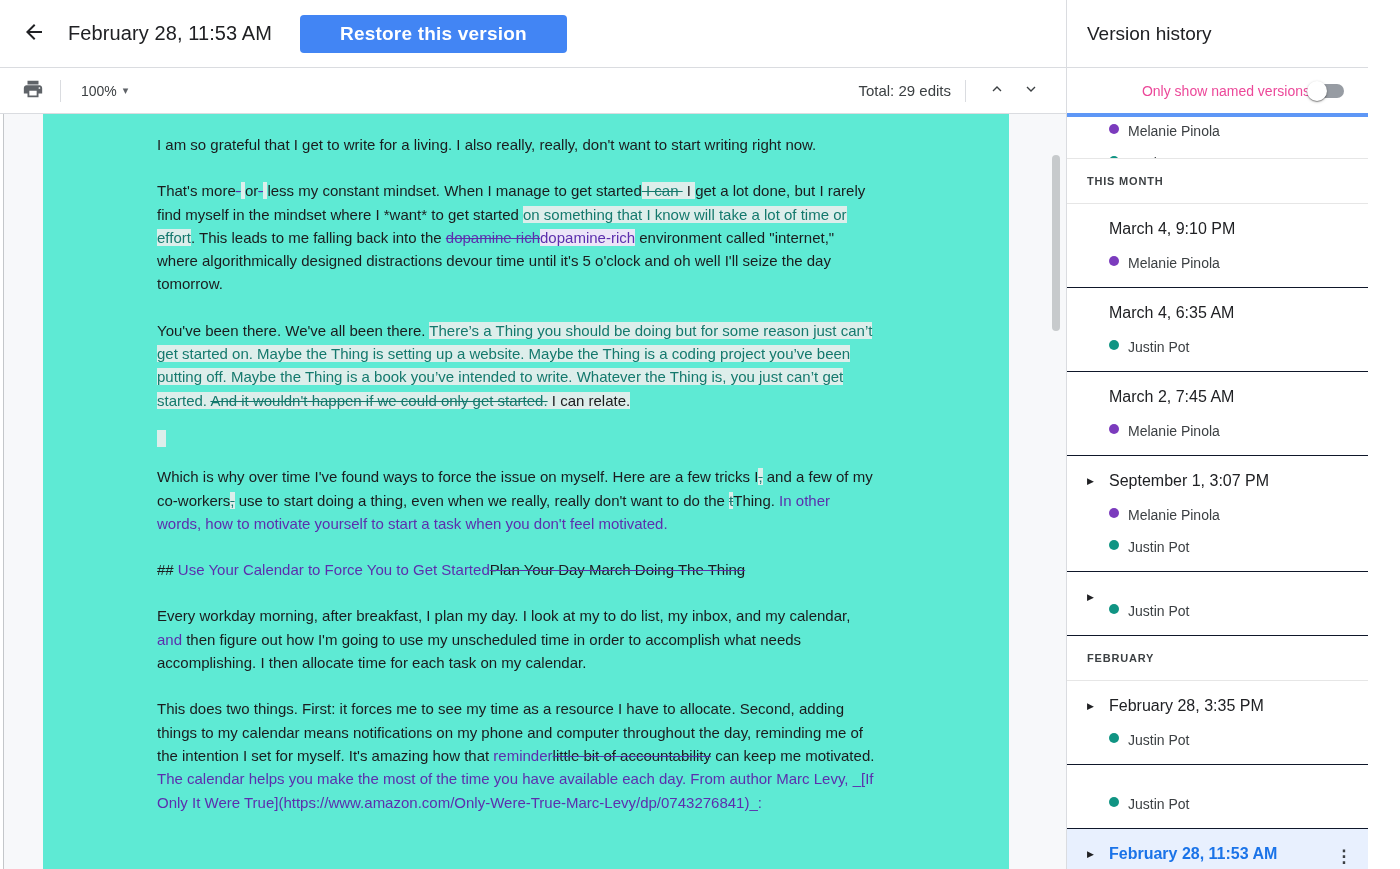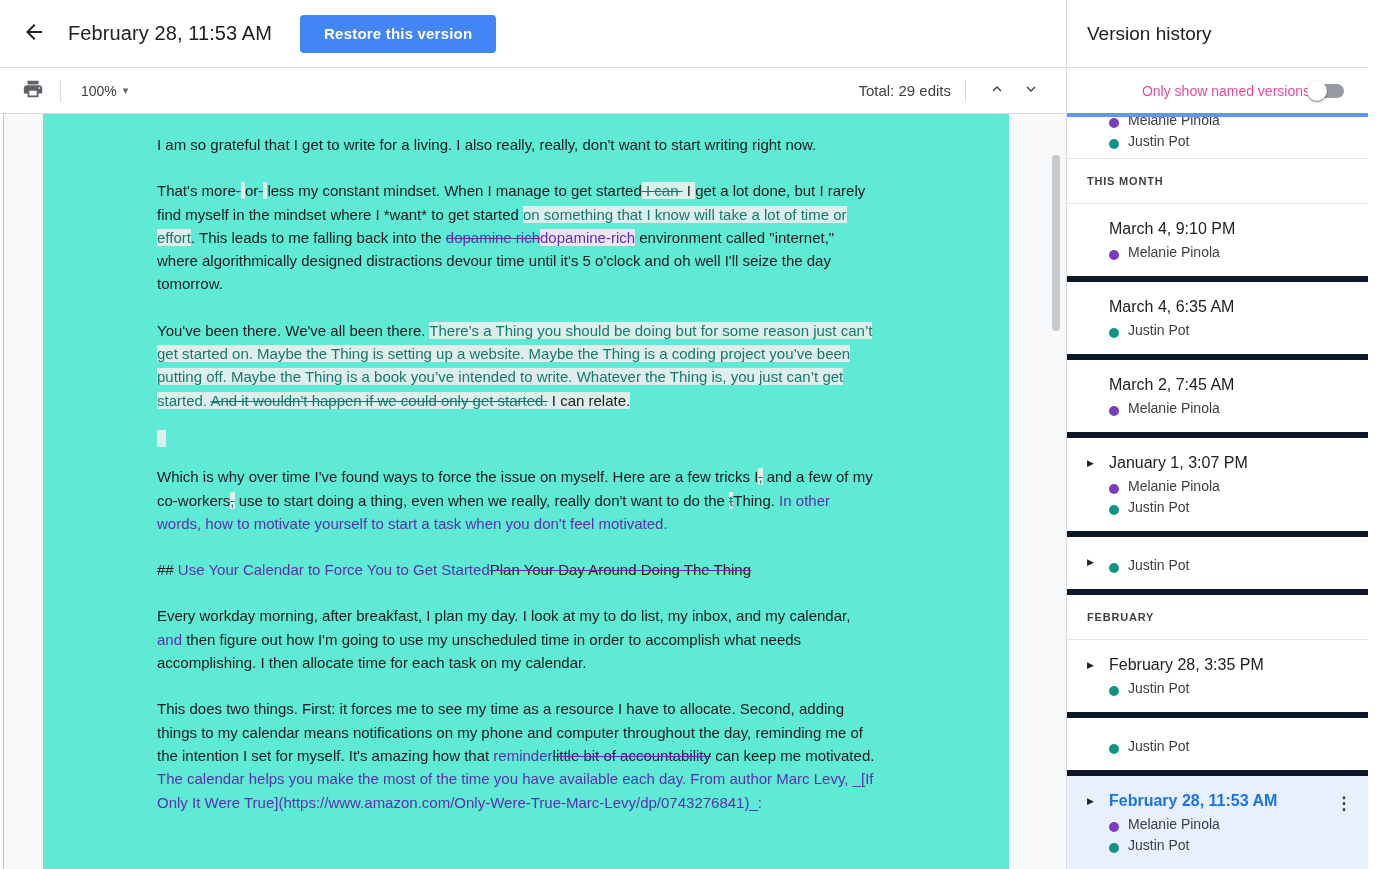--- a/index.html
+++ b/index.html
@@ -7,21 +7,21 @@
   body { font-family:"Liberation Sans", sans-serif; background:#fff; color:#202124; }
 
   .app { display:flex; width:1400px; height:869px; }
   .left-col { width:1066px; display:flex; flex-direction:column; }
   .right-col { width:302px; border-left:1px solid #dadce0; display:flex; flex-direction:column; background:#fff; }
 
   
   .doc-header { height:68px; border-bottom:1px solid #dadce0; display:flex; align-items:center; padding-left:14px; background:#fff; flex:none; }
   .back-btn { width:40px; height:40px; border:none; background:transparent; display:flex; align-items:center; justify-content:center; cursor:pointer; border-radius:50%; }
   .header-title { font-size:20px; color:#202124; margin-left:14px; letter-spacing:.1px; }
-  .restore-btn { margin-left:28px; height:38px; padding:0 24px; background:var(--accent-blue); color:#fff; font-family:"Liberation Sans",sans-serif; font-size:15px; font-weight:bold; border:none; border-radius:4px; cursor:pointer; letter-spacing:.2px; }
+  .restore-btn { margin-left:28px; height:38px; padding:0 40px; background:var(--accent-blue); color:#fff; font-family:"Liberation Sans",sans-serif; font-size:19px; font-weight:bold; border:none; border-radius:4px; cursor:pointer; letter-spacing:.2px; }
 
   
   .doc-toolbar { height:46px; border-bottom:1px solid #dadce0; display:flex; align-items:center; padding:0 18px 0 20px; background:#fff; flex:none; }
   .tool-print { width:26px; height:26px; border:none; background:transparent; display:flex; align-items:center; justify-content:center; cursor:pointer; }
   .v-divider { width:1px; height:22px; background:#dadce0; margin:0 14px; }
   .zoom-ctl { display:flex; align-items:center; gap:6px; border:none; background:transparent; font-family:"Liberation Sans",sans-serif; font-size:14px; color:#3c4043; cursor:pointer; padding:4px 6px; }
   .zoom-caret { font-size:11px; color:#5f6368; }
   .toolbar-right { margin-left:auto; display:flex; align-items:center; }
   .total-edits { font-size:15px; color:#3c4043; }
   .chev-btn { width:34px; height:30px; border:none; background:transparent; display:flex; align-items:center; justify-content:center; cursor:pointer; }
@@ -53,27 +53,27 @@
   .toggle { position:relative; width:34px; height:14px; border-radius:7px; background:#979ca3; cursor:pointer; flex:none; margin-right:2px; }
   .toggle-knob { position:absolute; left:-3px; top:-3px; width:20px; height:20px; border-radius:50%; background:#fff; box-shadow:0 1px 1px rgba(0,0,0,.35), 0 1px 3px rgba(0,0,0,.25); }
   .blue-line { height:4px; background:var(--blue-line); flex:none; }
 
   .vh-list { flex:1; overflow:hidden; }
   .vh-partial { height:42px; overflow:hidden; border-bottom:1px solid #e6e6e6; }
   .vh-partial-inner { margin-top:-10px; padding-left:42px; }
   .vh-section { height:45px; display:flex; align-items:center; padding-left:20px; border-bottom:1px solid #e6e6e6; }
   .vh-section-label { font-size:11px; font-weight:bold; color:#3c4043; letter-spacing:.8px; }
 
-  .vh-item { display:flex; padding:15px 12px 16px 0; border-bottom:6px solid #0f172a; cursor:pointer; }
+  .vh-item { display:flex; padding:15px 12px 16px 0; border-bottom:1px solid #0f172a; cursor:pointer; }
   .vh-item.selected { background:var(--selected-bg); }
   .vh-arrow { width:22px; margin-left:20px; flex:none; font-size:9px; color:#202124; padding-top:5px; cursor:pointer; }
   .vh-body { flex:1; }
   .vh-date { font-size:16px; color:#202124; line-height:20px; }
   .vh-item.selected .vh-date { color:var(--selected-blue); font-weight:bold; }
-  .author-row { display:flex; align-items:flex-end; margin-top:6px; line-height:15px; }
+  .author-row { display:flex; align-items:flex-start; margin-top:17px; line-height:15px; }
   .author-dot { width:10px; height:10px; border-radius:50%; flex:none; margin-right:9px; }
   .author-name { font-size:14px; color:#3c4043; }
   .vh-dots { width:24px; flex:none; font-size:17px; color:#3c4043; text-align:center; padding-top:2px; cursor:pointer; font-weight:bold; }
 </style>
 </head>
 <body>
 
 <div class="app">
 
   <div class="left-col">
@@ -124,21 +124,21 @@
     </div>
 
     <div class="doc-canvas">
       <div class="left-rail"></div>
       <div class="page">
           <p class="doc-para"><span class="run-default">I am so grateful that I get to write for a living. I also really, really, don't want to start writing right now.</span></p>
           <p class="doc-para"><span class="run-default">That's more</span><span class="run-purpleStrike">-</span><span class="run-hl">&nbsp;</span><span class="run-default">or</span><span class="run-purpleStrike">-</span><span class="run-hl">&nbsp;</span><span class="run-default">less my constant mindset. When I manage to get started</span><span class="run-tealStrike"> I can </span><span class="run-hl">&nbsp;I&nbsp;</span><span class="run-default">get a lot done, but I rarely find myself in the mindset where I *want* to get started </span><span class="run-teal">on something that I know will take a lot of time or effort</span><span class="run-default">. This leads to me falling back into the </span><span class="run-purpleStrike">dopamine rich</span><span class="run-purpleHl">dopamine-rich</span><span class="run-default"> environment called "internet," where algorithmically designed distractions devour time until it's 5 o'clock and oh well I'll seize the day tomorrow.</span></p>
           <p class="doc-para tight"><span class="run-default">You've been there. We've all been there. </span><span class="run-teal">There’s a Thing you should be doing but for some reason just can’t get started on. Maybe the Thing is setting up a website. Maybe the Thing is a coding project you’ve been putting off. Maybe the Thing is a book you’ve intended to write. Whatever the Thing is, you just can’t get started. </span><span class="run-tealStrike">And it wouldn't happen if we could only get started.</span><span class="run-hl"> I can relate.</span></p>
           <p class="doc-para tight"><span class="run-hlBlock"></span></p>
           <p class="doc-para"><span class="run-default">Which is why over time I've found ways to force the issue on myself. Here are a few tricks I</span><span class="run-tealStrike">,</span><span class="run-default"> and a few of my co-workers</span><span class="run-tealStrike">,</span><span class="run-default"> use to start doing a thing, even when we really, really don't want to do the </span><span class="run-tealStrike">t</span><span class="run-default">Thing. </span><span class="run-purple">In other words, how to motivate yourself to start a task when you don't feel motivated.</span></p>
-          <p class="doc-para"><span class="run-default">## </span><span class="run-purple">Use Your Calendar to Force You to Get Started</span><span class="run-blackStrikeP">Plan Your Day Around Doing The Thing</span></p>
+          <p class="doc-para"><span class="run-default">## </span><span class="run-purple">Use Your Calendar to Force You to Get Started</span><span class="run-blackStrikeP">Plan Your Day March Doing The Thing</span></p>
           <p class="doc-para"><span class="run-default">Every workday morning, after breakfast, I plan my day. I look at my to do list, my inbox, and my calendar, </span><span class="run-purple">and</span><span class="run-default"> then figure out how I'm going to use my unscheduled time in order to accomplish what needs accomplishing. I then allocate time for each task on my calendar.</span></p>
           <p class="doc-para"><span class="run-default">This does two things. First: it forces me to see my time as a resource I have to allocate. Second, adding things to my calendar means notifications on my phone and computer throughout the day, reminding me of the intention I set for myself. It's amazing how that </span><span class="run-purple">reminder</span><span class="run-blackStrikeP">little bit of accountability</span><span class="run-default"> can keep me motivated. </span><span class="run-purple">The calendar helps you make the most of the time you have available each day. From author Marc Levy, _[If Only It Were True](https://www.amazon.com/Only-Were-True-Marc-Levy/dp/0743276841)_:</span></p>
         </div>
       <div class="scroll-thumb"></div>
     </div>
 
   </div>
 
   <div class="right-col">
 
@@ -197,21 +197,21 @@
             <div class="vh-date">March 2, 7:45 AM</div>
             <div class="author-row">
               <span class="author-dot" style="background: rgb(123, 59, 189);"></span>
               <span class="author-name">Melanie Pinola</span>
             </div>
           </div>
         </div>
         <div class="vh-item">
           <span class="vh-arrow">▶</span>
           <div class="vh-body">
-            <div class="vh-date">January 1, 3:07 PM</div>
+            <div class="vh-date">September 1, 3:07 PM</div>
             <div class="author-row">
               <span class="author-dot" style="background: rgb(123, 59, 189);"></span>
               <span class="author-name">Melanie Pinola</span>
             </div>
             <div class="author-row">
               <span class="author-dot" style="background: rgb(16, 148, 131);"></span>
               <span class="author-name">Justin Pot</span>
             </div>
           </div>
         </div>

